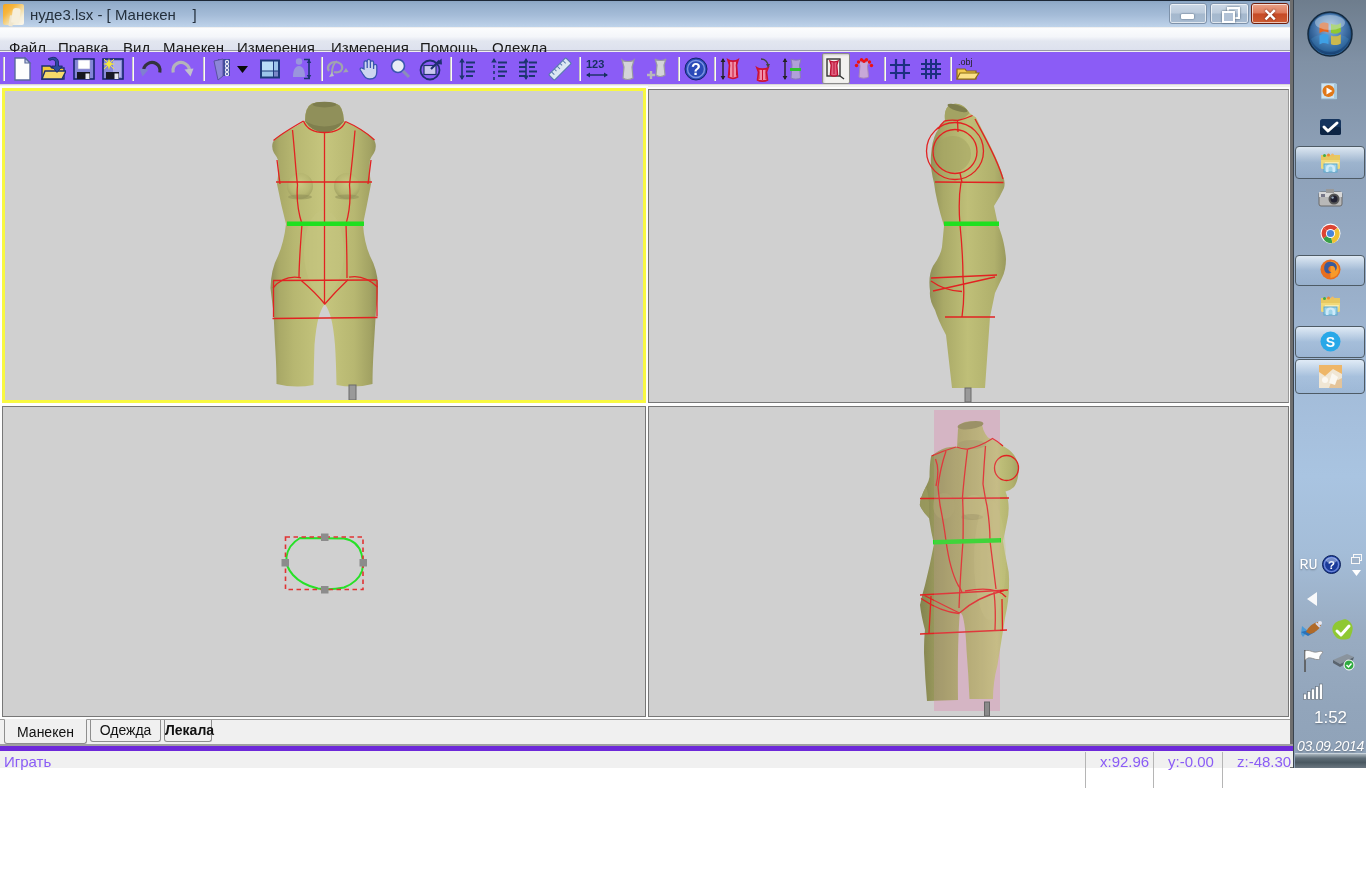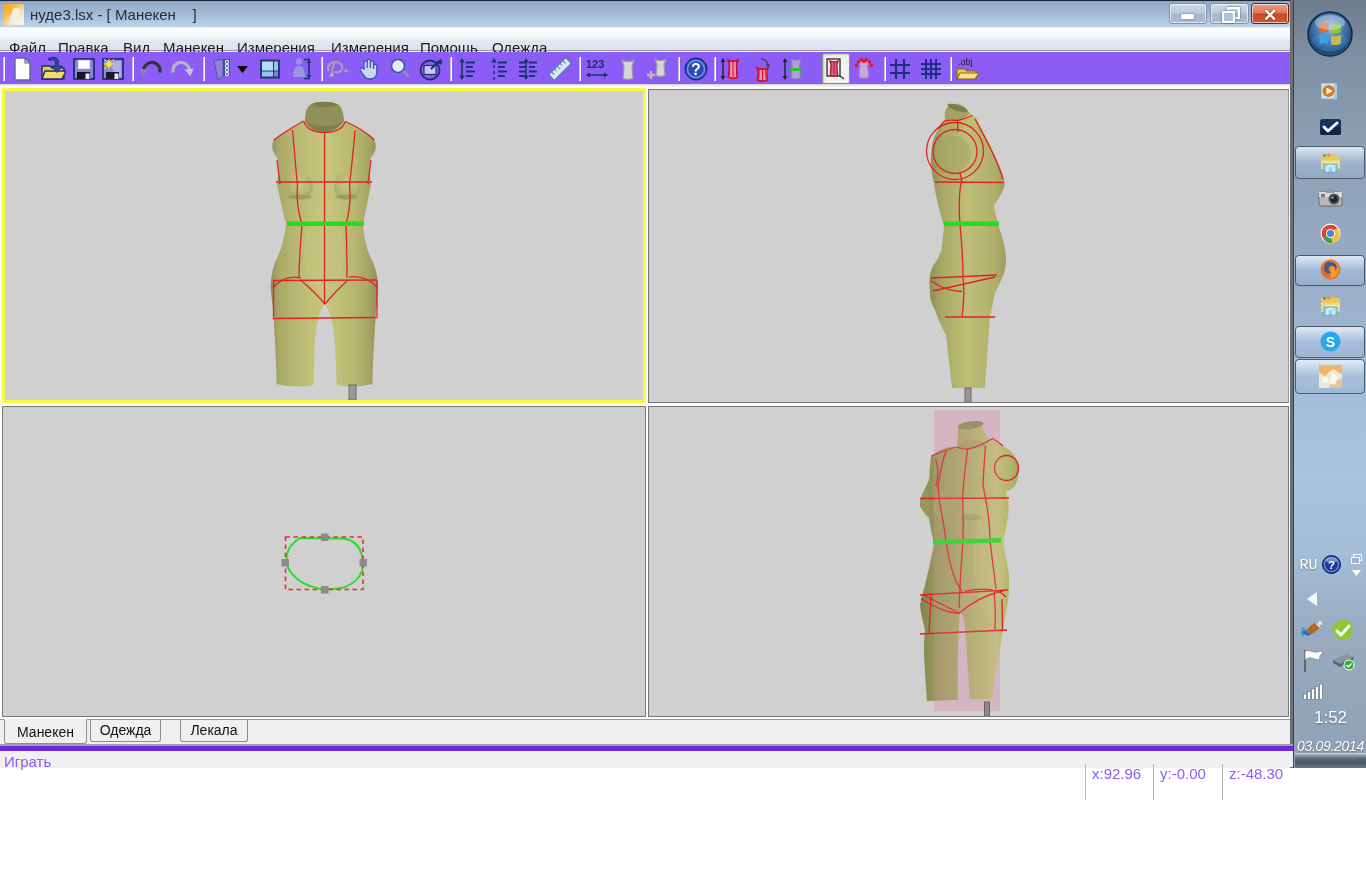--- a/index.html
+++ b/index.html
@@ -37,24 +37,24 @@
 .vp{position:absolute;background:#d0d0d0;outline:2px solid #fdfdfd;}
 #vp-tl{left:2px;top:2px;width:644px;height:315px;border:3px solid #f8f840;}
 #vp-tr{left:648px;top:3px;width:641px;height:314px;border:1px solid #777;border-right:1px solid #999;}
 #vp-bl{left:2px;top:320px;width:644px;height:311px;border:1px solid #777;}
 #vp-br{left:648px;top:320px;width:641px;height:311px;border:1px solid #777;}
 
 #tabstrip{position:absolute;left:0;top:719px;width:1293px;height:27px;background:#f0f0f0;border-top:1px solid #9b9b9b;}
 .tab{position:absolute;top:0;background:#f0f0f0;border:1px solid #8e8e8e;border-top:none;border-radius:0 0 3px 3px;font-size:14px;color:#111;text-align:center;}
 #tab1{left:4px;width:83px;height:25px;line-height:24px;border-top:1px solid #f0f0f0;margin-top:-1px;}
 #tab2{left:90px;width:71px;height:22px;line-height:20px;}
-#tab3{left:180px;width:68px;height:22px;line-height:20px;}
+#tab3{left:164px;width:48px;height:22px;line-height:20px;font-weight:bold;}
 
 #statusbar{position:absolute;left:0;top:746px;width:1293px;height:21px;background:#f0f0f0;border-top:5px solid #6d28d9;box-shadow:0 -2px 0 #a0a0a0;font-size:15px;color:#8b5cf6;}
-.scell{position:absolute;top:13px;height:36px;border-left:1px solid #b5b5b5;padding:1px 0 0 6px;}
+.scell{position:absolute;top:1px;height:36px;border-left:1px solid #b5b5b5;padding:1px 0 0 14px;}
 
 #taskbar{position:absolute;left:1293px;top:0;width:73px;height:768px;
  background:linear-gradient(#6e7d8d 0%,#8091a5 8%,#8da0b7 20%,#97acc6 35%,#a3bcd9 50%,#a9c4e1 62%,#a4bdd8 72%,#99acc2 82%,#92a5bb 92%,#8fa2b8 100%);
  border-left:1px solid #39434e;}
 .tb-btn{position:absolute;left:1px;width:70px;border:1px solid #4e5b66;border-radius:4px;
  background:linear-gradient(rgba(235,244,252,.85),rgba(170,196,224,.55) 50%,rgba(150,178,210,.45));}
 .tb-ico{position:absolute;}
 #showdesk{position:absolute;left:1px;bottom:0;width:72px;height:15px;
  background:linear-gradient(#aab6bf 0%,#5f6d77 30%,#4a5861 60%,#6a7680 100%);border-top:1px solid #c8d2da;}
 .traytxt{position:absolute;color:#fff;width:73px;text-align:center;text-shadow:0 1px 2px rgba(0,0,0,.35);}

